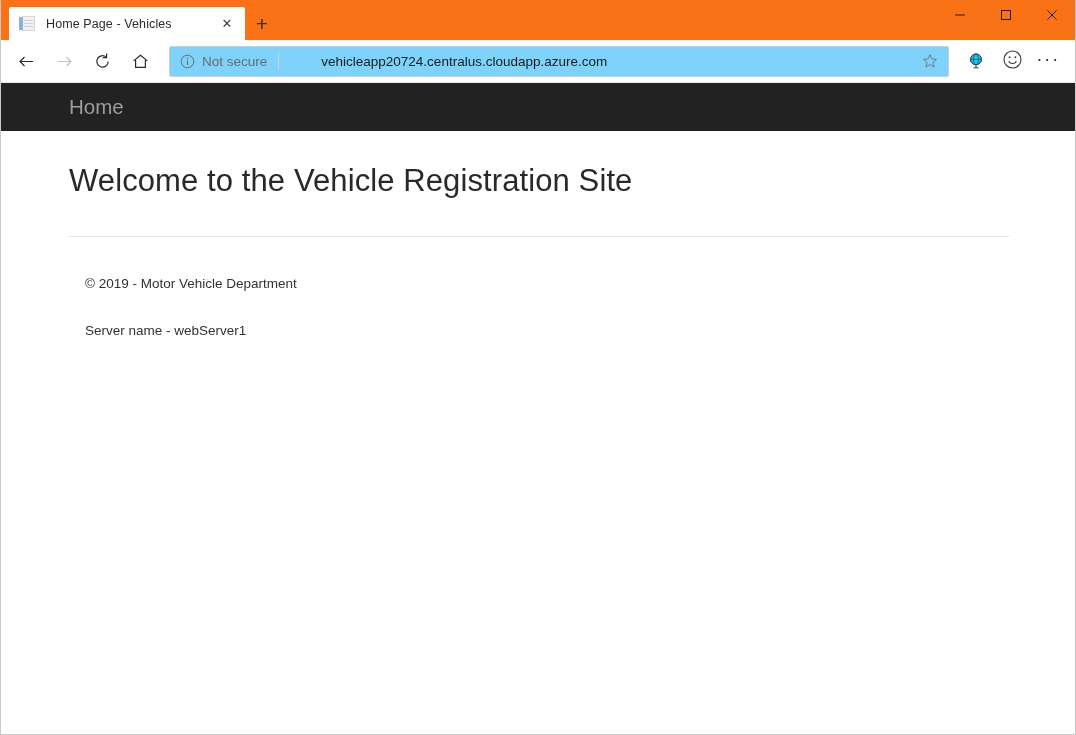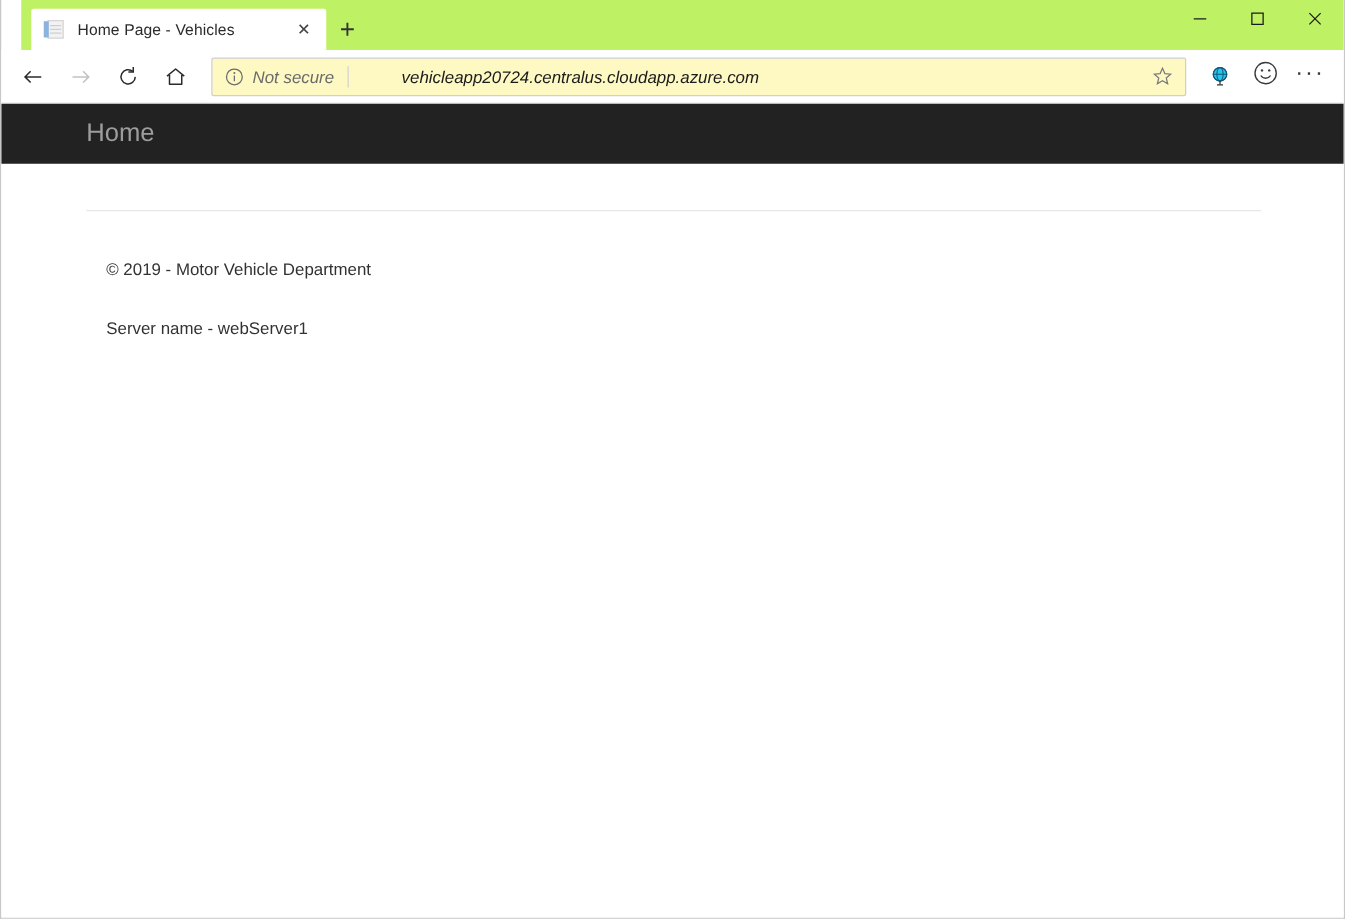--- a/index.html
+++ b/index.html
@@ -23,24 +23,23 @@
     border-right: 1px solid #c8c8c8;
     border-bottom: 1px solid #c8c8c8;
     background: #ffffff;
     overflow: hidden;
   }
 
   
   .titlebar {
     position: relative;
     height: 40px;
-    background: #bef264;
+    background: #f97316;
     display: flex;
     align-items: flex-end;
-    margin-left: 16px;
   }
   .tabstrip {
     display: flex;
     align-items: flex-end;
     height: 40px;
     padding-left: 8px;
     flex: 1;
     min-width: 0;
   }
   .tab {
@@ -150,29 +149,28 @@
     justify-content: center;
     cursor: default;
     flex: 0 0 38px;
   }
   .navbtn svg { display: block; }
 
   .addressbar {
     flex: 1;
     height: 31px;
     margin: 0 8px 0 10px;
-    background: #fef9c3;
+    background: #7dd3fc;
     border: 1px solid #cfcfcf;
     border-radius: 2px;
     display: flex;
     align-items: center;
     padding: 0 4px 0 10px;
     box-sizing: border-box;
     min-width: 0;
-    font-style: italic;
   }
   .sec-indicator {
     display: flex;
     align-items: center;
     flex: 0 0 auto;
   }
   .sec-icon {
     width: 15px; height: 15px;
     margin-right: 7px;
     flex: 0 0 15px;
@@ -416,19 +414,20 @@
     </div>
   </div>
 
   <div class="page">
 
     <div class="sitenav">
       <a class="brand" href="#">Home</a>
     </div>
 
     <div class="content">
+      <h1 class="page-title">Welcome to the Vehicle Registration Site</h1>
       <hr class="divider">
       <p class="footer-line">© 2019 - Motor Vehicle Department</p>
       <p class="footer-line second">Server name - webServer1</p>
     </div>
   </div>
 
 </div>
 
 </body></html>

